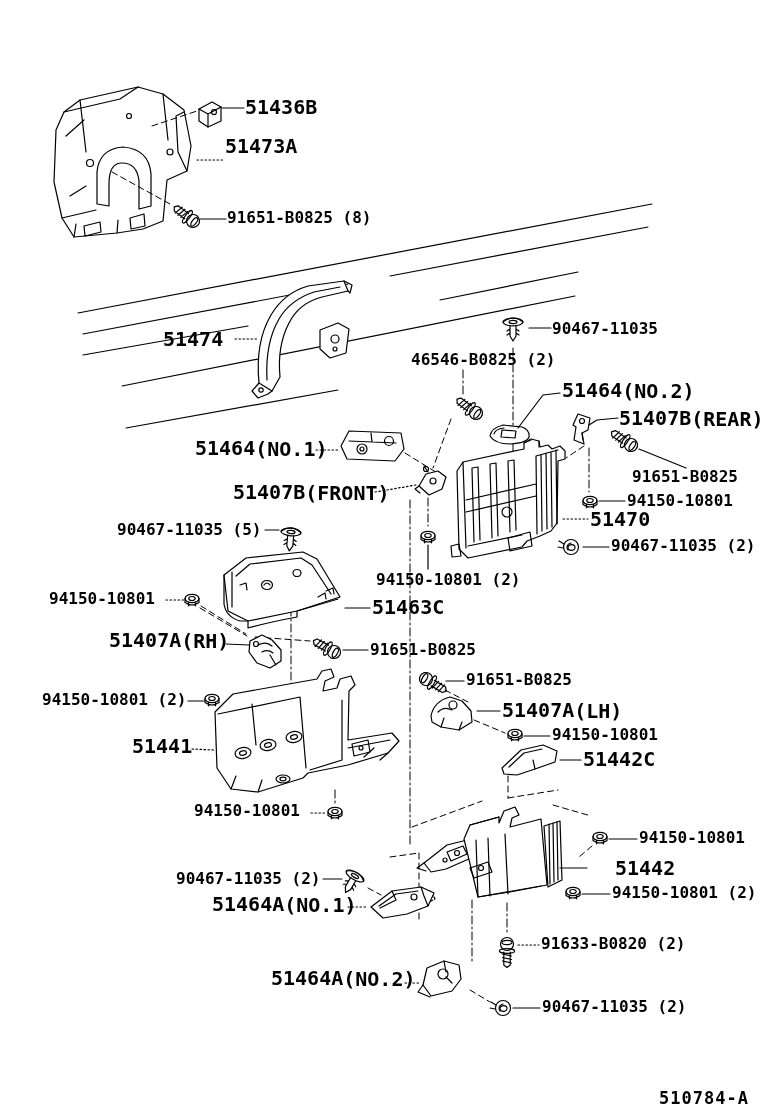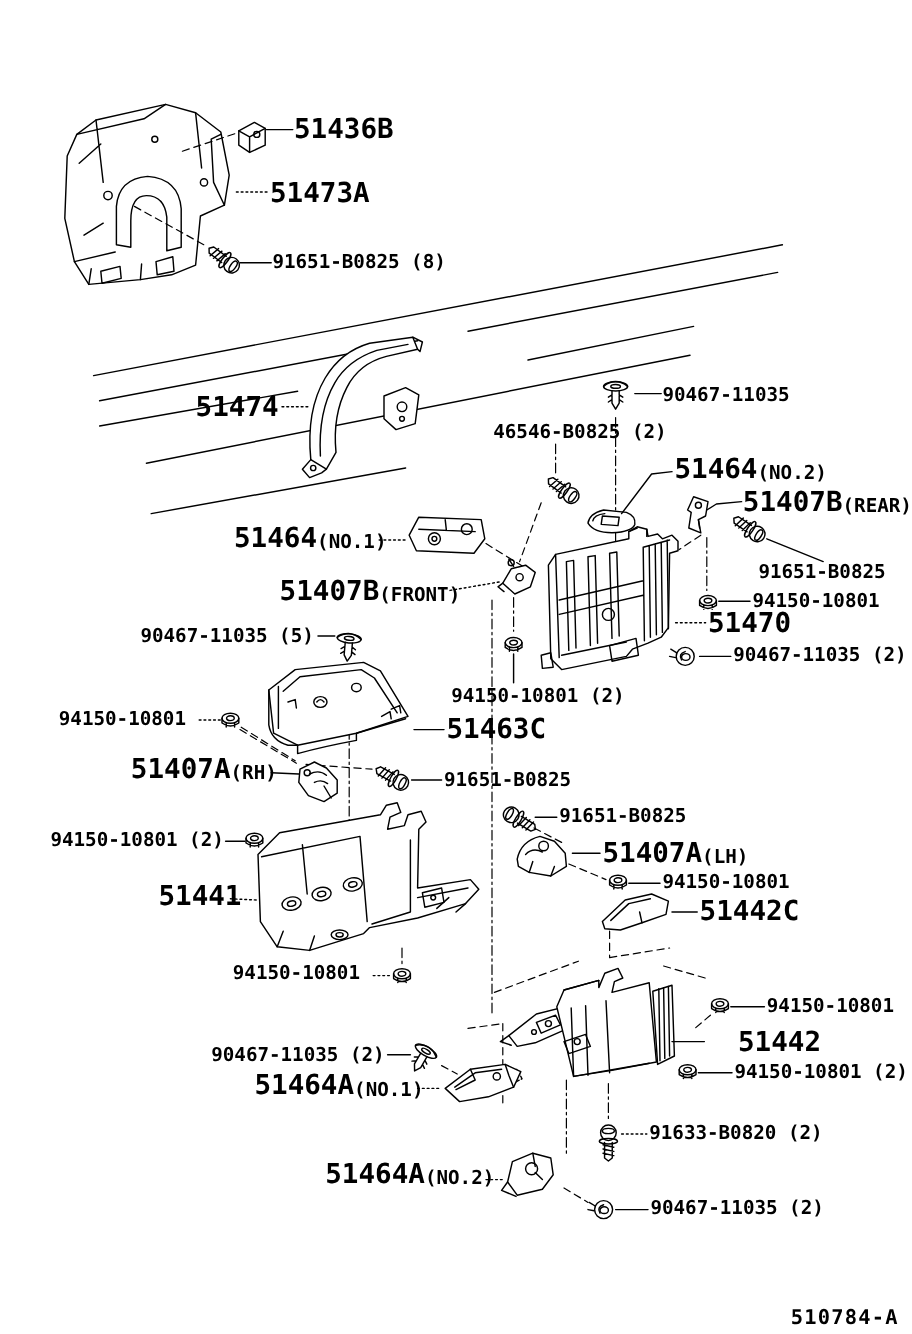--- a/index.html
+++ b/index.html
@@ -1,23 +1,23 @@
 <!DOCTYPE html>
 <html><head>
 <meta charset="utf-8">
 <style>
   html,body{margin:0;padding:0;background:#fff;}
   .stage{position:relative;width:760px;height:1112px;background:#ffffff;overflow:hidden;
          font-family:"DejaVu Sans Mono","Liberation Mono",monospace;color:#000;}
   .art{position:absolute;left:0;top:0;}
   .callout{position:absolute;white-space:nowrap;display:flex;align-items:baseline;
            font-weight:bold;line-height:1;letter-spacing:0px;color:#000;}
-  .callout .main.big{font-size:23px;text-align:right;}
+  .callout .main.big{font-size:20px;text-align:right;}
   .callout .main.small{font-size:16px;text-align:center;}
-  .callout .sfx{font-size:16px;position:relative;top:1px;}
+  .callout .sfx{font-size:20px;position:relative;top:1px;}
   .footer-code{position:absolute;font-weight:bold;font-size:17px;letter-spacing:1px;margin-top:11px;}
 </style>
 </head>
 <body>
 
 <div class="stage">
 
 <svg class="art" width="760" height="1112" viewBox="0 0 760 1112" fill="none" stroke="#000" stroke-width="1.2" stroke-linecap="round" stroke-linejoin="round">
 
   <defs>
@@ -272,21 +272,21 @@
     <path stroke-dasharray="1.5 2.5" d="M348,907 L367,907"></path>
     <path stroke-dasharray="1.5 2.5" d="M518,945 L539,945"></path>
     <path stroke-dasharray="1.5 2.5" d="M405,983 L420,983"></path>
     <path d="M513,1008 L540,1008"></path>
   </g>
 </svg>
 
 <div class="callout" style="left:245px;top:97px">
       <span class="main big">51436B</span>
     </div>
-<div class="callout" style="left:225px;top:150px">
+<div class="callout" style="left:225px;top:136px">
       <span class="main big">51473A</span>
     </div>
 <div class="callout" style="left:227px;top:210px">
       <span class="main small">91651-B0825 (8)</span>
     </div>
 <div class="callout" style="left:163px;top:329px">
       <span class="main big">51474</span>
     </div>
 <div class="callout" style="left:552px;top:321px">
       <span class="main small">90467-11035</span>

